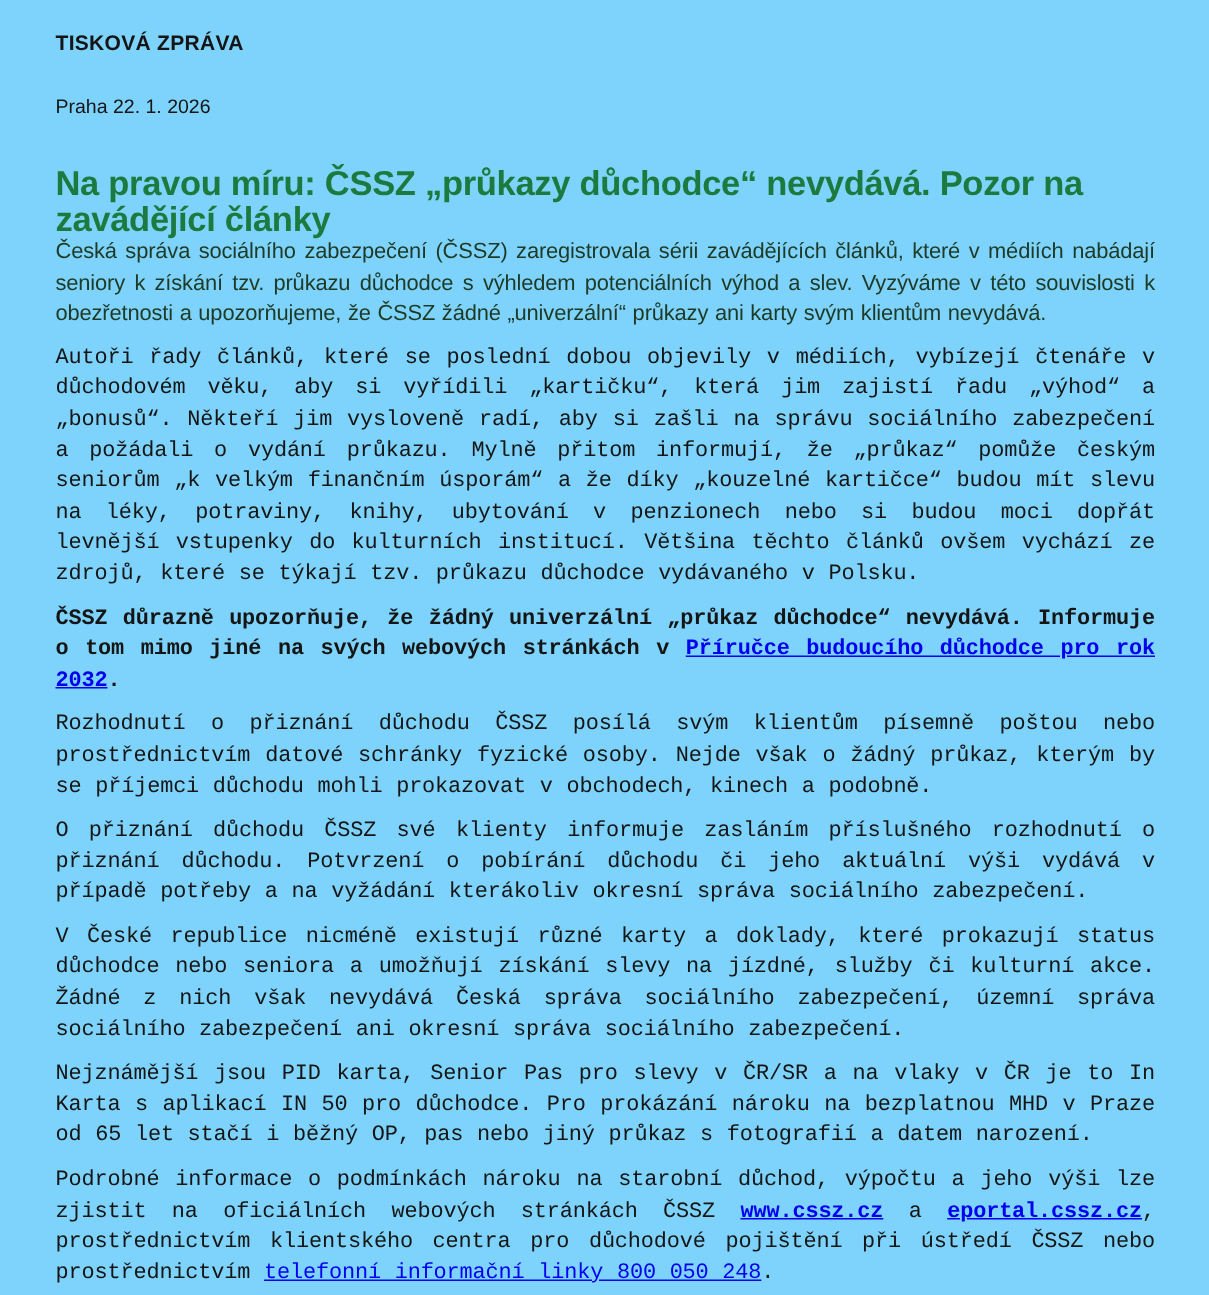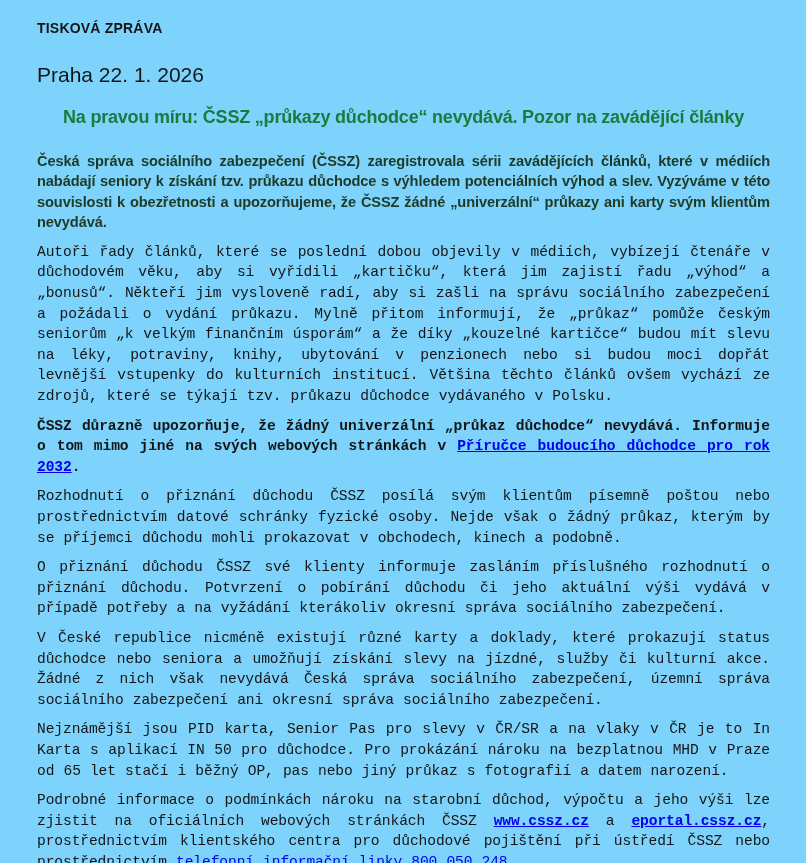--- a/index.html
+++ b/index.html
@@ -16,42 +16,41 @@
     color: #151515;
   }
   .kicker {
     font-size: 14px;
     font-weight: bold;
     letter-spacing: 0.2px;
     color: #151515;
   }
   .dateline {
     margin-top: 27px;
-    font-size: 21px;
+    font-size: 13px;
     color: #151515;
   }
   .title {
-    margin-top: 19px;
-    font-size: 18px;
+    margin-top: 33px;
+    font-size: 23px;
     line-height: 23.5px;
     font-weight: bold;
     color: #1C7A3F;
     letter-spacing: -0.2px;
-    text-align: center;
   }
   .body-text p, .lead {
     font-size: 14.6px;
     line-height: 20.6px;
     text-align: justify;
     letter-spacing: -0.1px;
     word-spacing: 0.5px;
   }
   .lead {
-    margin-top: 21px;
-    font-weight: bold;
+    margin-top: 0;
+    font-weight: normal;
     color: #1E3A26;
   }
   .body-text p { margin-top: 9px; color: #151515; font-family: Liberation Mono, monospace; }
   p.strong { font-weight: bold; }
   a.doc-link {
     color: #0000EE;
     text-decoration: underline;
     cursor: pointer;
   }
   a.doc-link.bold { font-weight: bold; }

